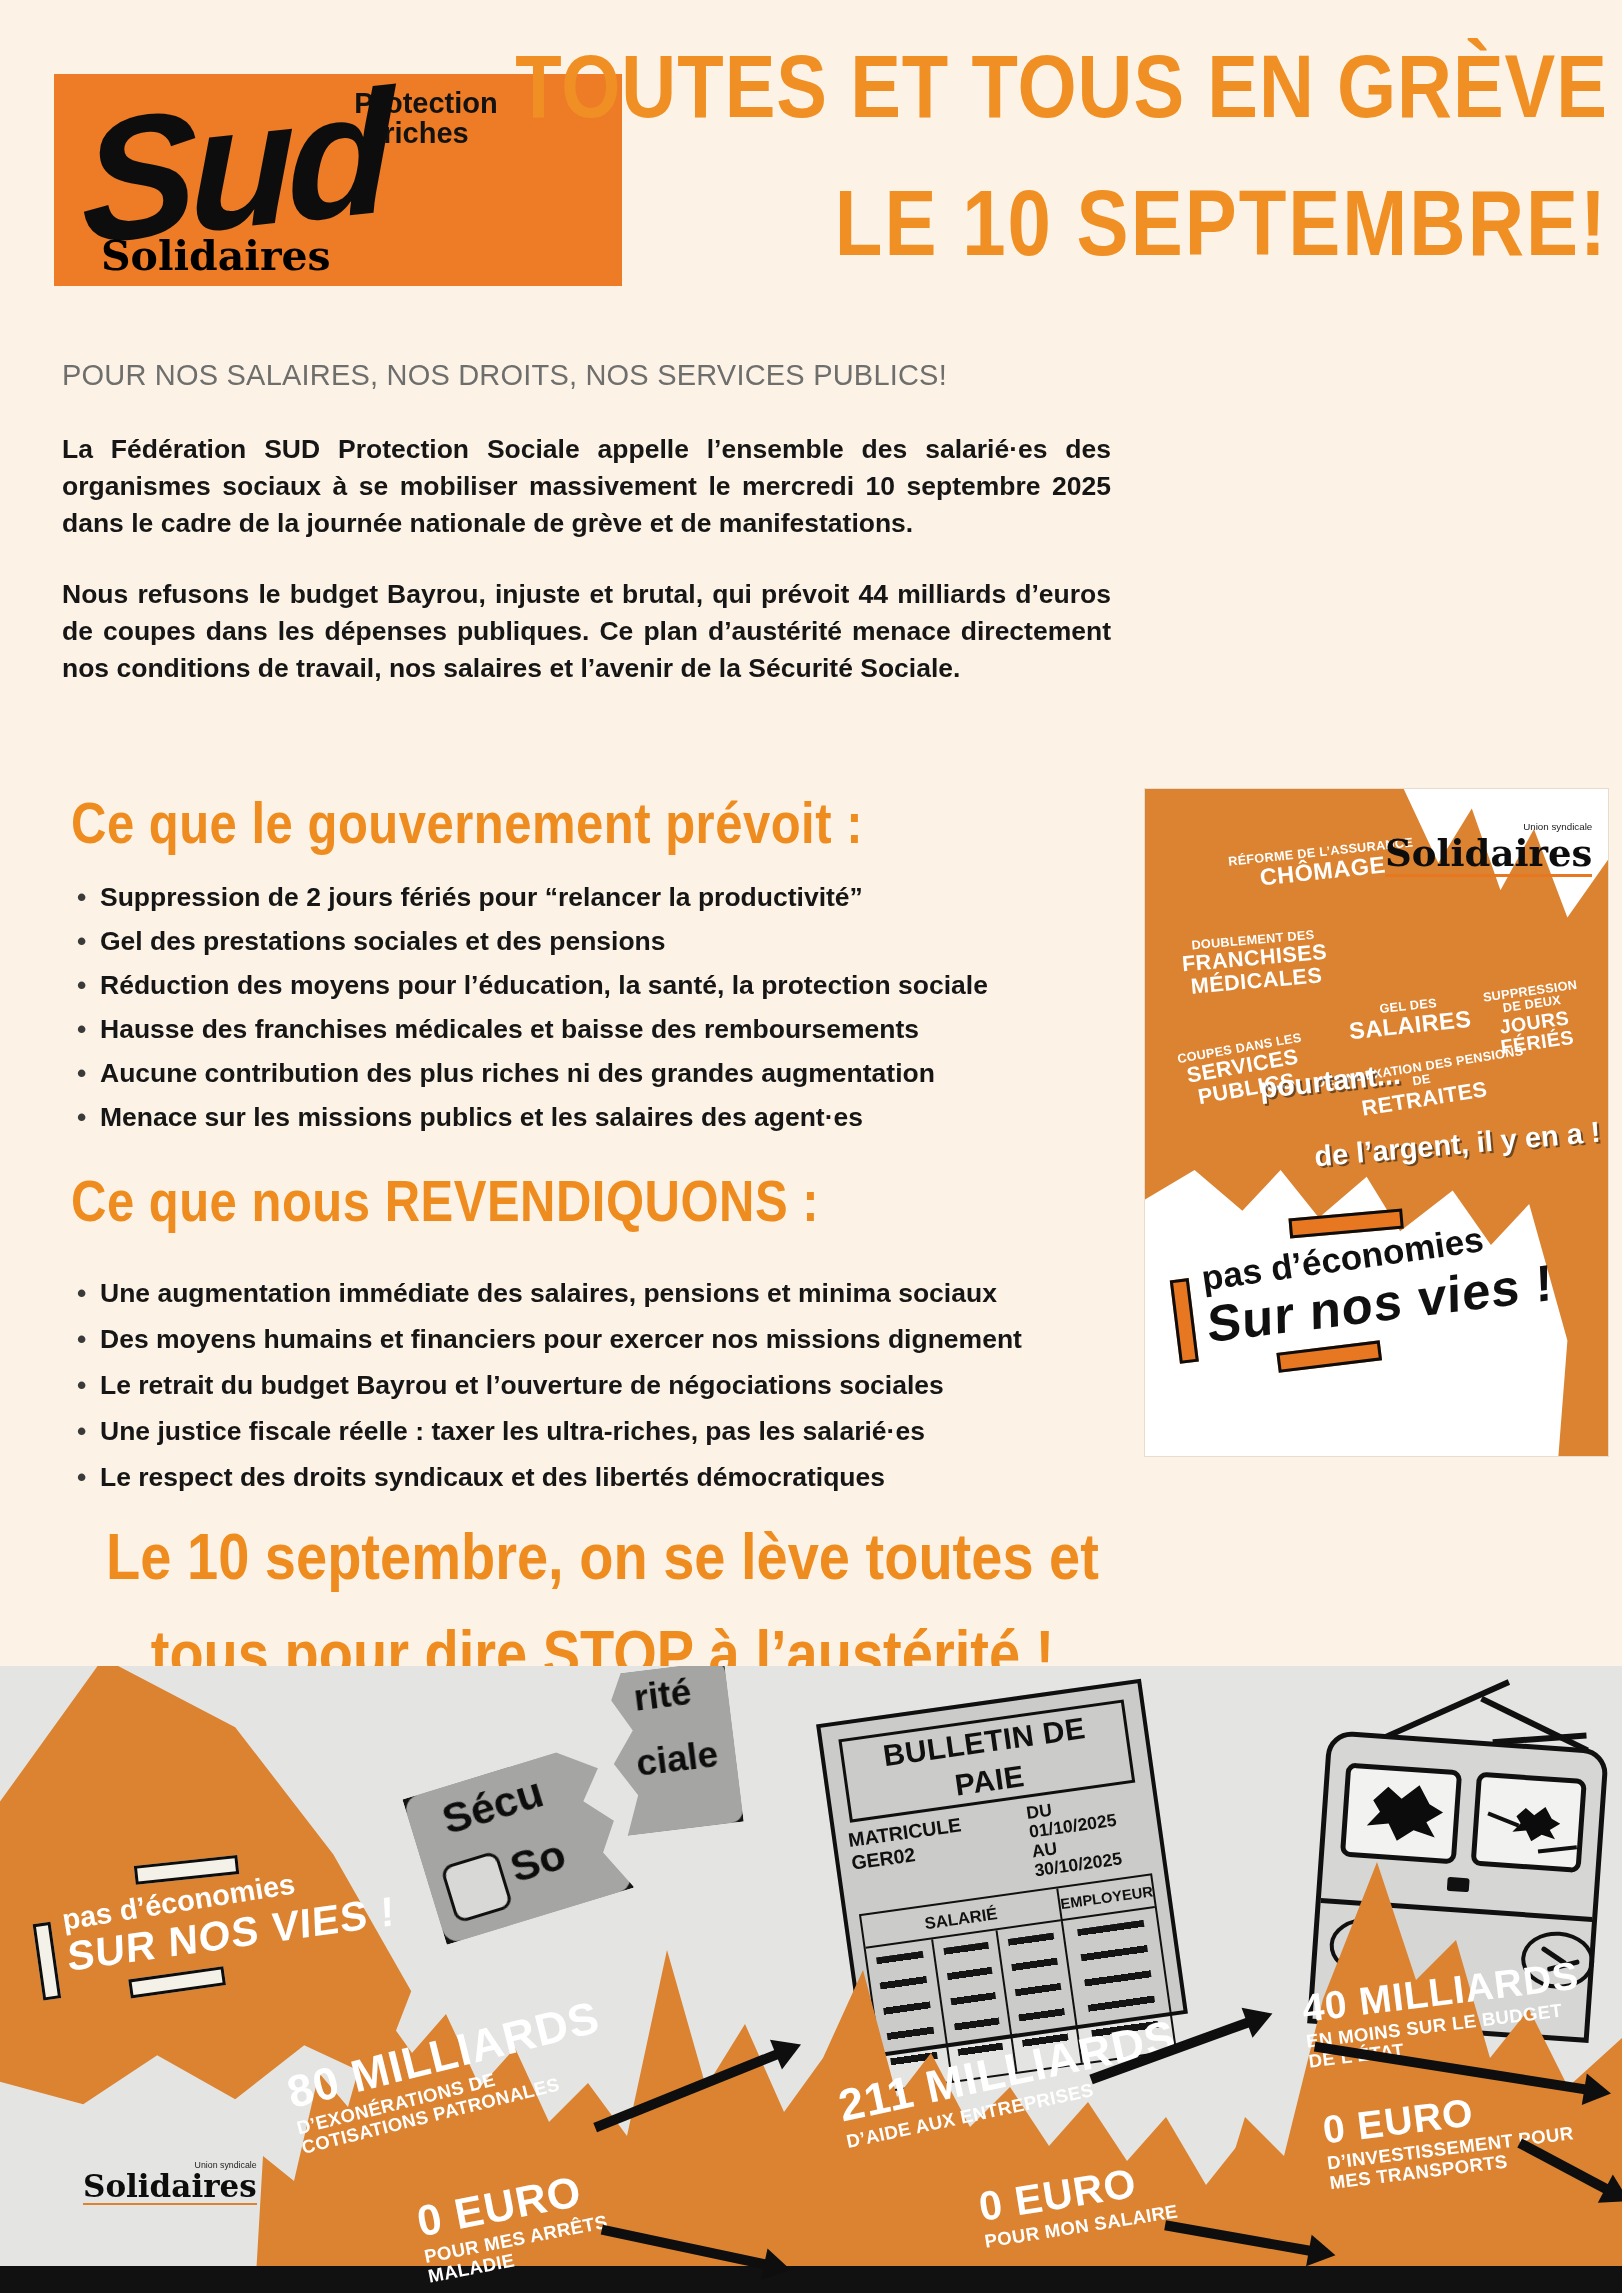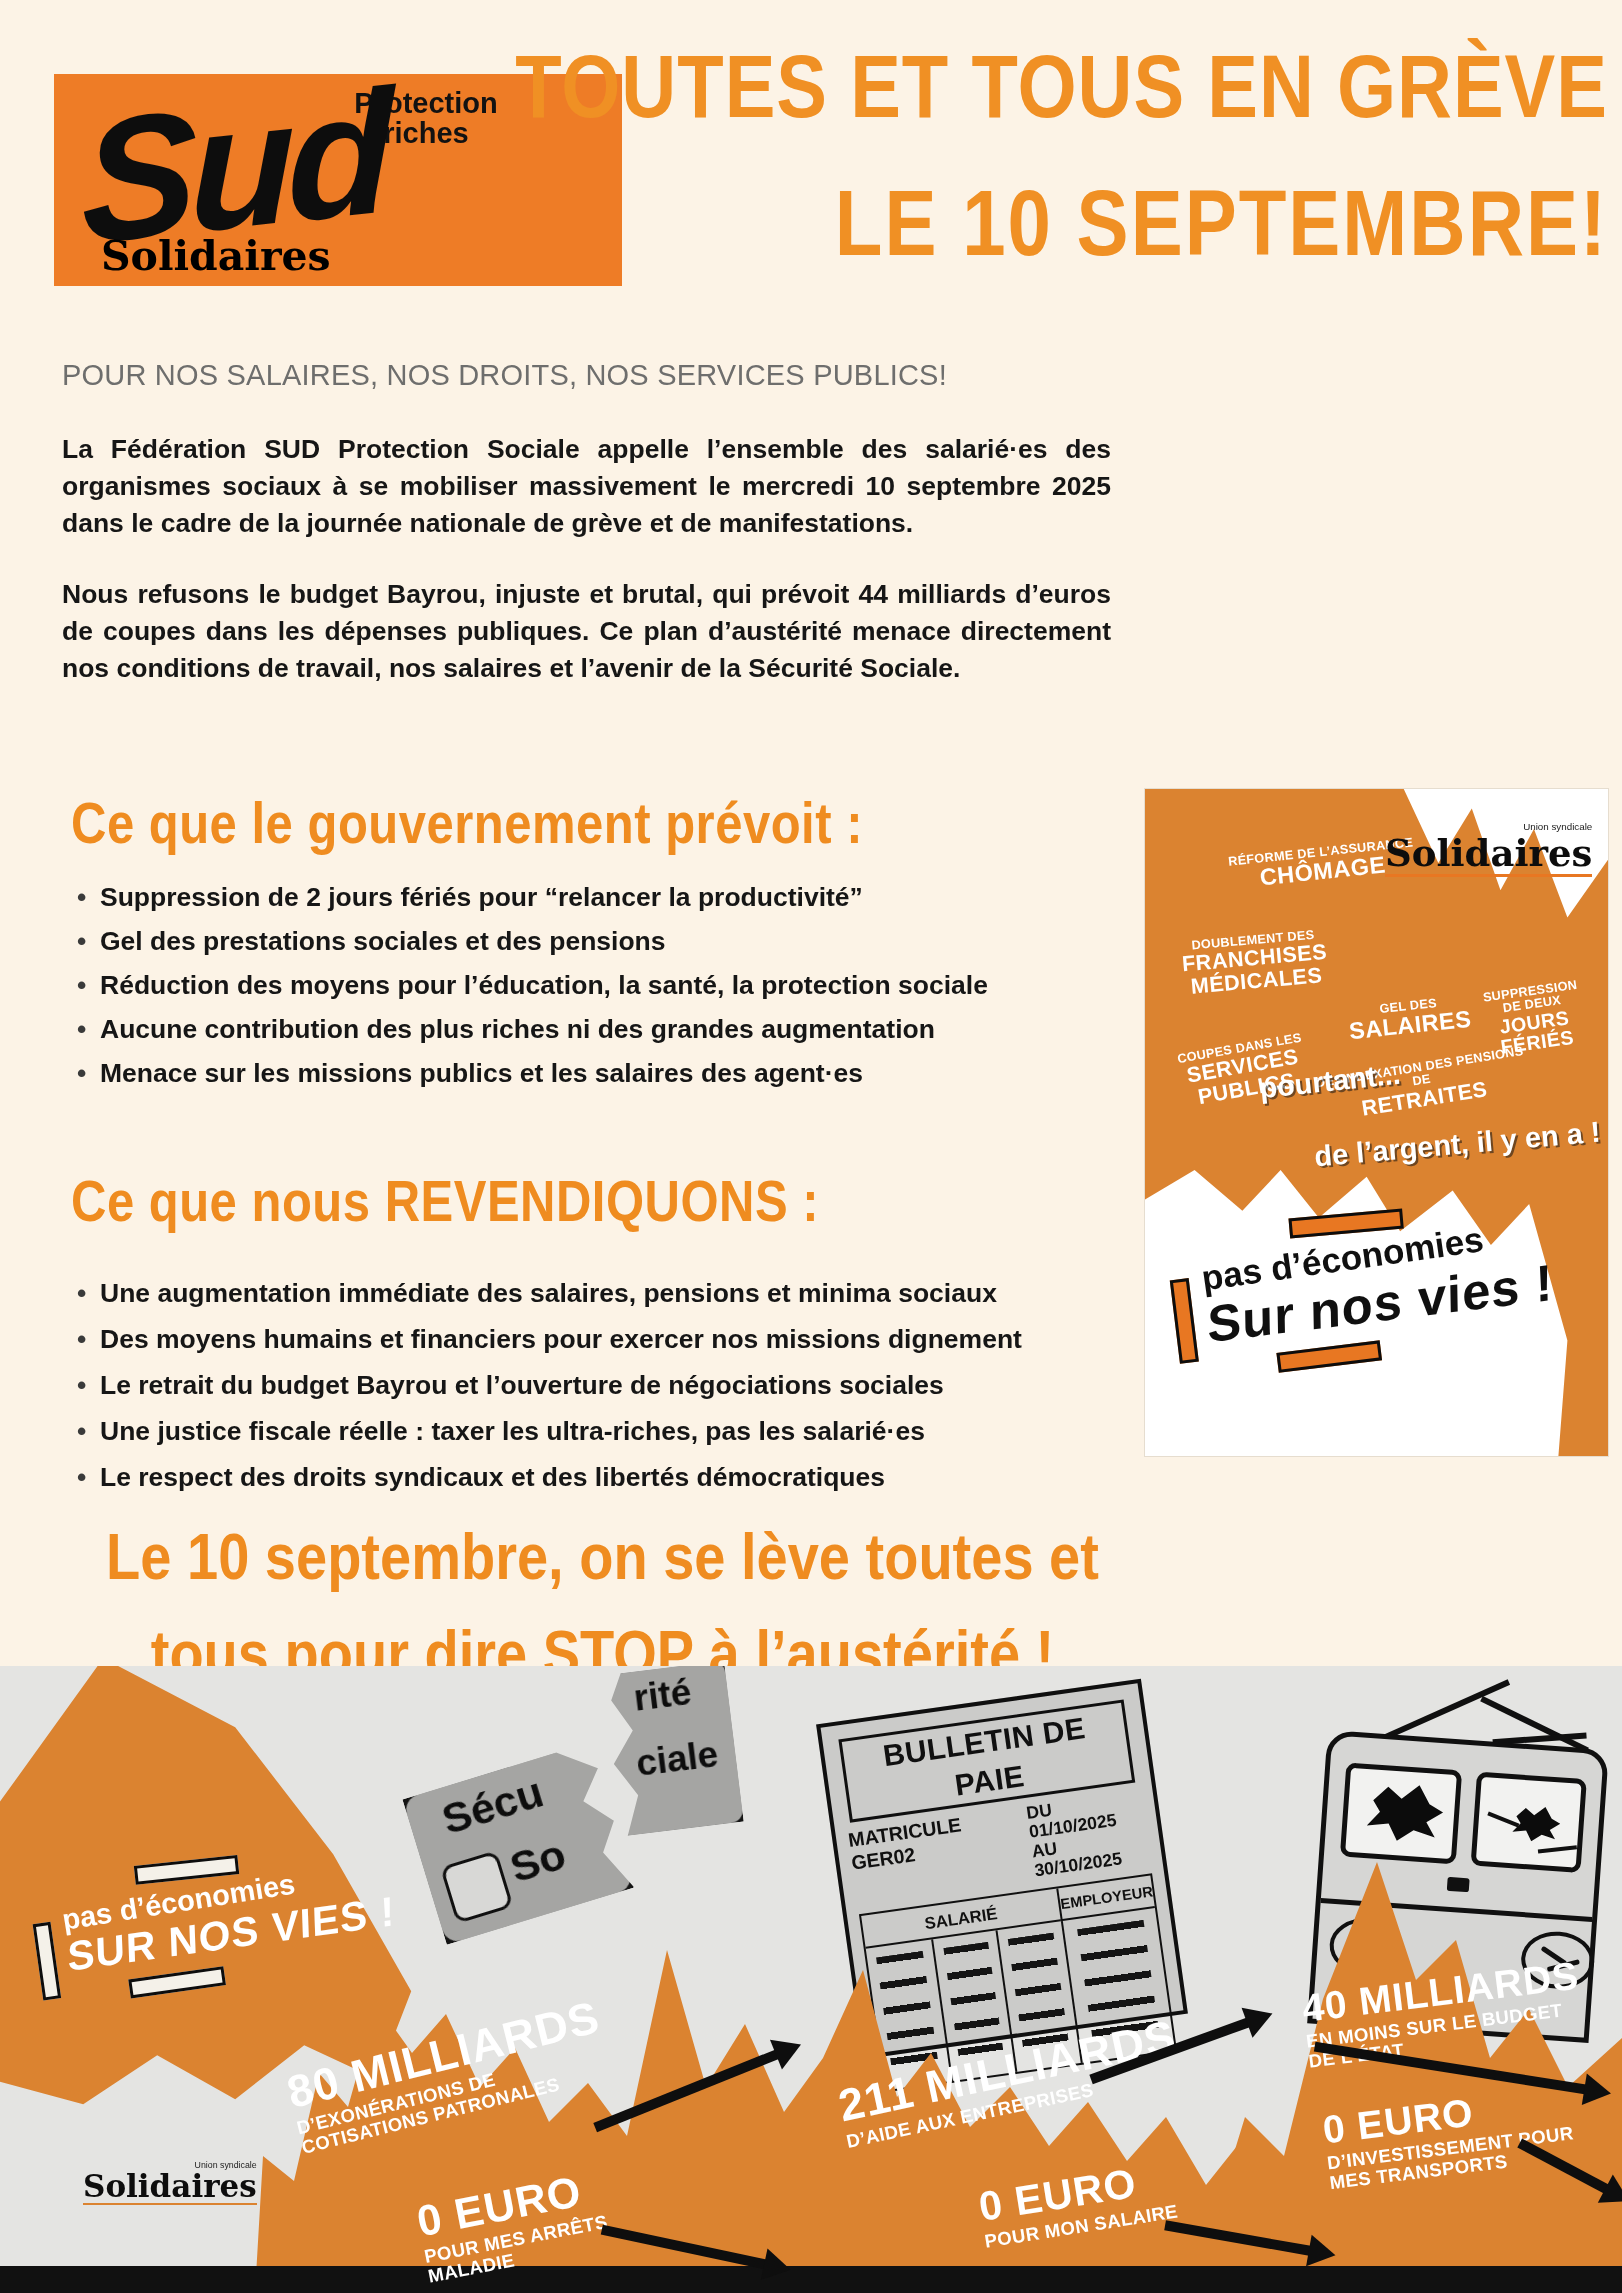--- a/index.html
+++ b/index.html
@@ -188,20 +188,21 @@
   <div class="subhead">POUR NOS SALAIRES, NOS DROITS, NOS SERVICES PUBLICS!</div>
 
   <div class="para para1">La Fédération SUD Protection Sociale appelle l’ensemble des salarié·es des organismes sociaux à se mobiliser massivement le mercredi 10 septembre 2025 dans le cadre de la journée nationale de grève et de manifestations.</div>
   <div class="para para2">Nous refusons le budget Bayrou, injuste et brutal, qui prévoit 44 milliards d’euros de coupes dans les dépenses publiques. Ce plan d’austérité menace directement nos conditions de travail, nos salaires et l’avenir de la Sécurité Sociale.</div>
 
   <div class="sec-h gov-h">Ce que le gouvernement prévoit :</div>
   <ul class="blist gov-list">
     <li>Suppression de 2 jours fériés pour “relancer la productivité”</li>
     <li>Gel des prestations sociales et des pensions</li>
     <li>Réduction des moyens pour l’éducation, la santé, la protection sociale</li>
+    <li>Hausse des franchises médicales et baisse des remboursements</li>
     <li>Aucune contribution des plus riches ni des grandes augmentation</li>
     <li>Menace sur les missions publics et les salaires des agent·es</li>
   </ul>
 
   <div class="sec-h dem-h">Ce que nous REVENDIQUONS :</div>
   <ul class="blist dem-list">
     <li>Une augmentation immédiate des salaires, pensions et minima sociaux</li>
     <li>Des moyens humains et financiers pour exercer nos missions dignement</li>
     <li>Le retrait du budget Bayrou et l’ouverture de négociations sociales</li>
     <li>Une justice fiscale réelle : taxer les ultra-riches, pas les salarié·es</li>

